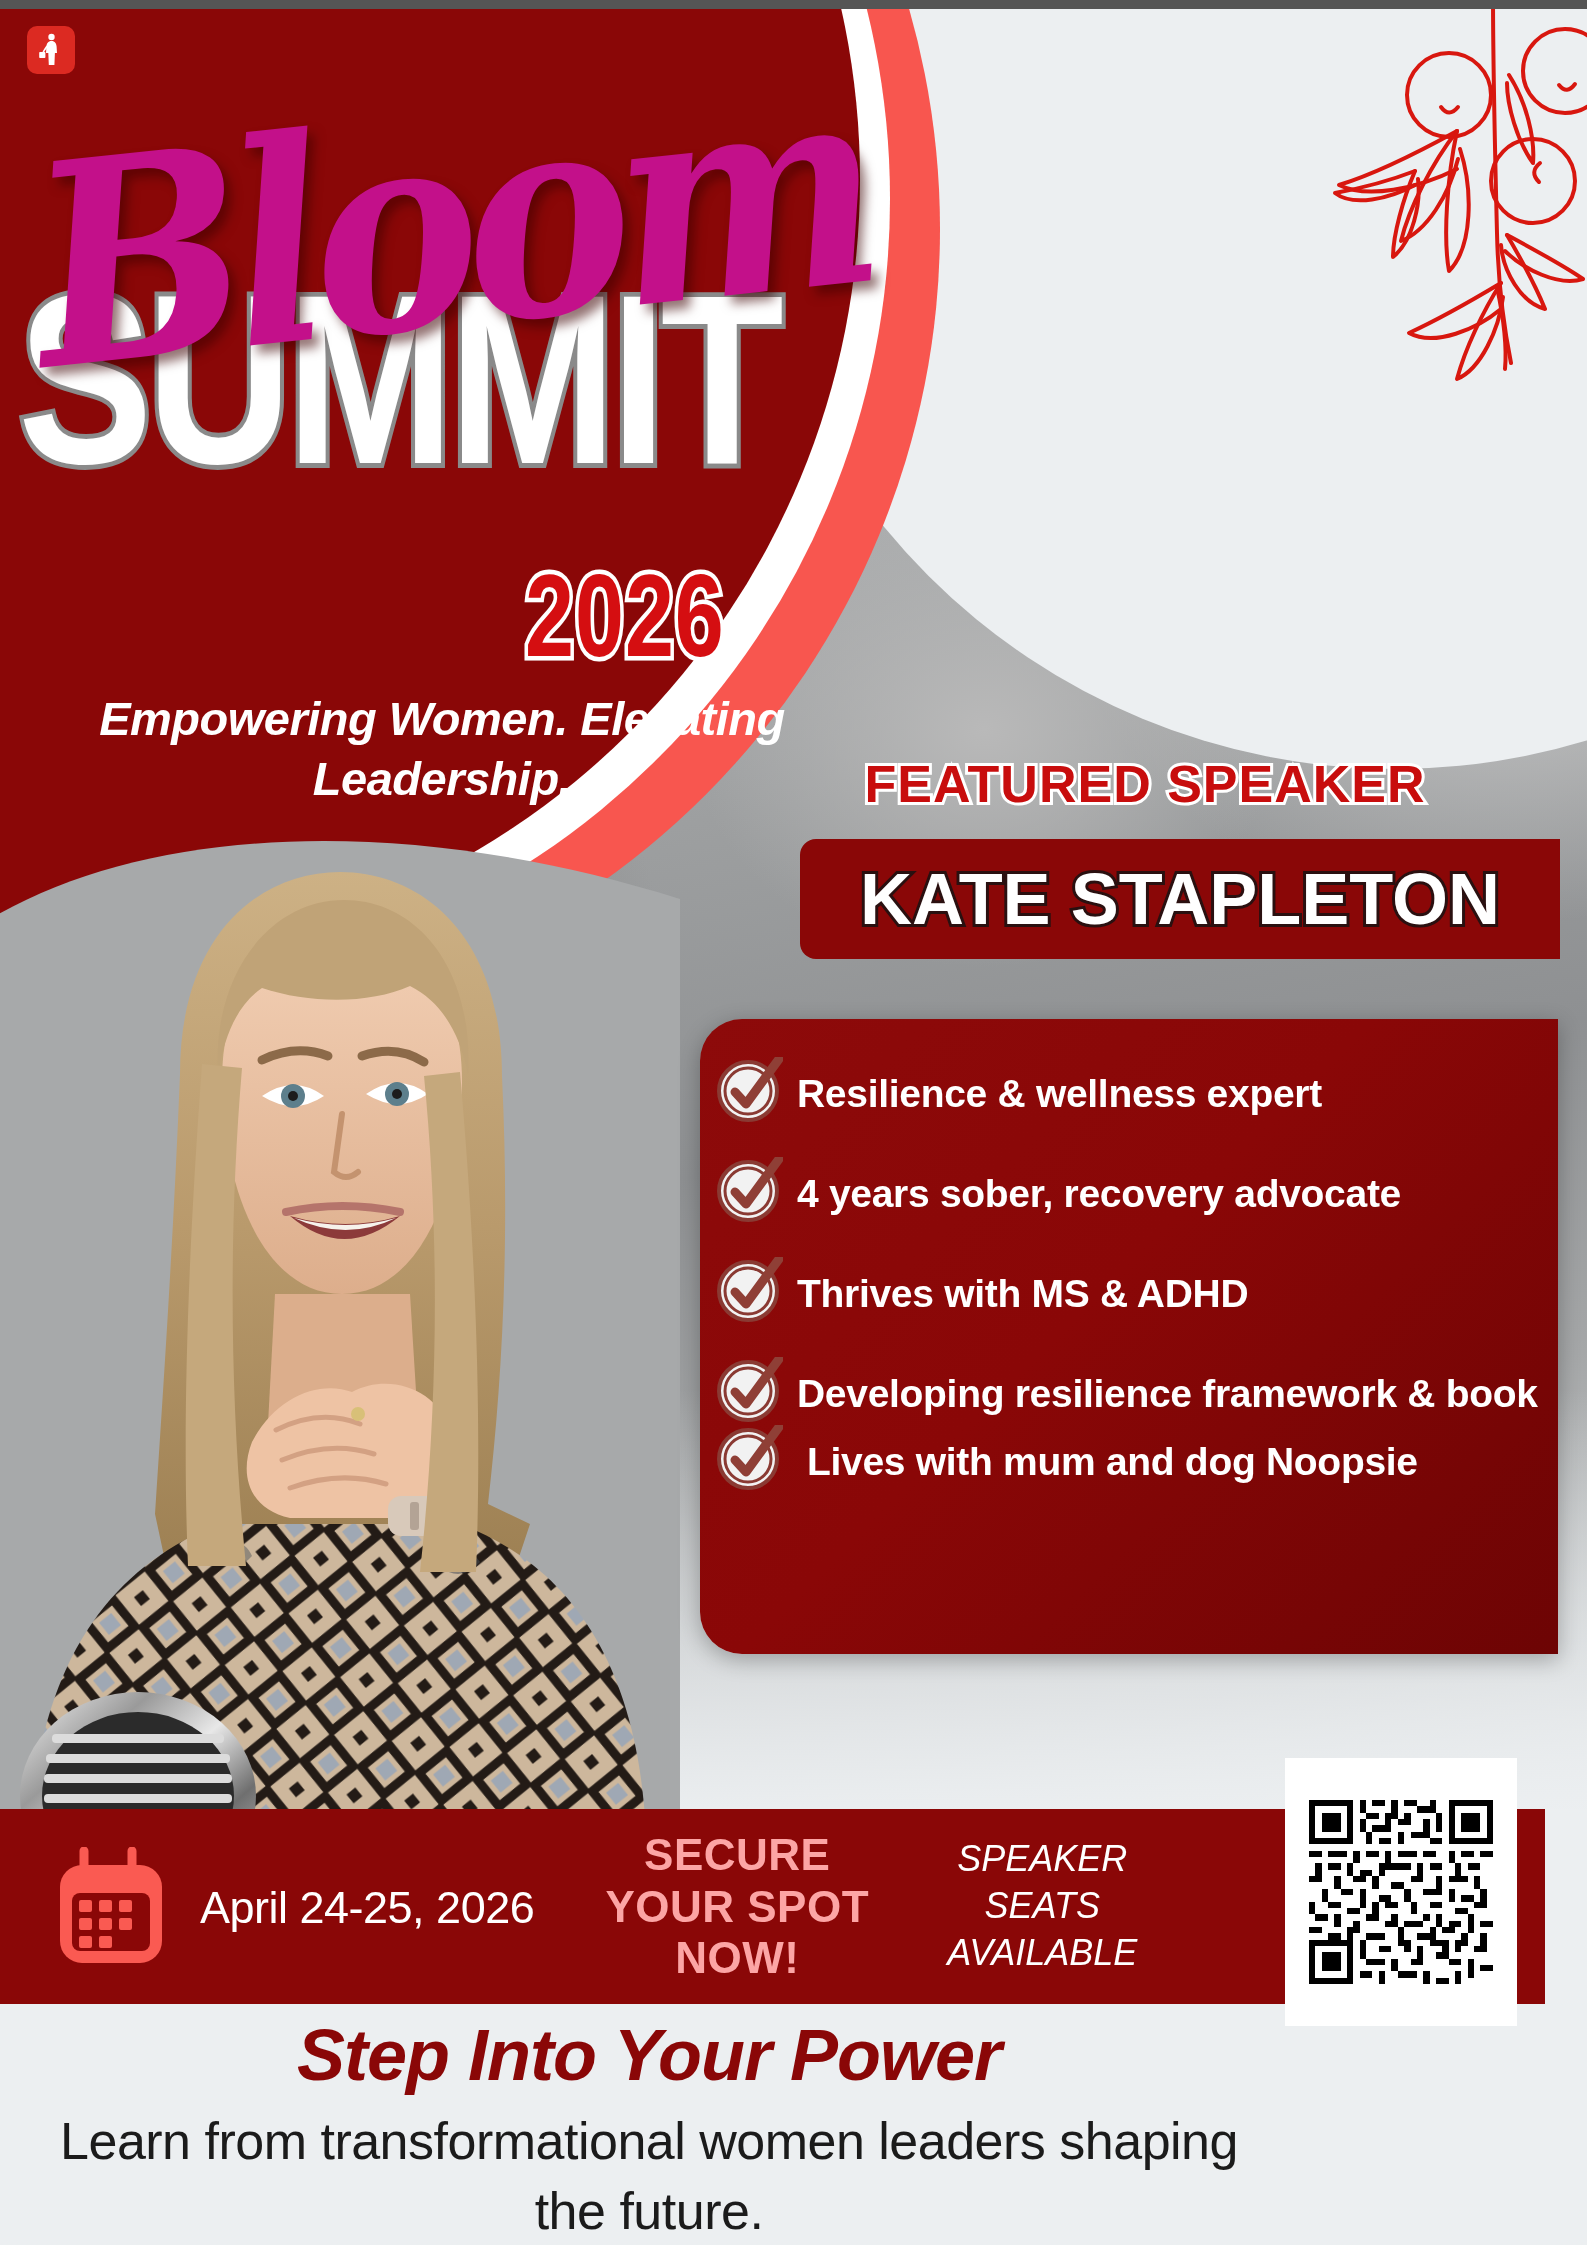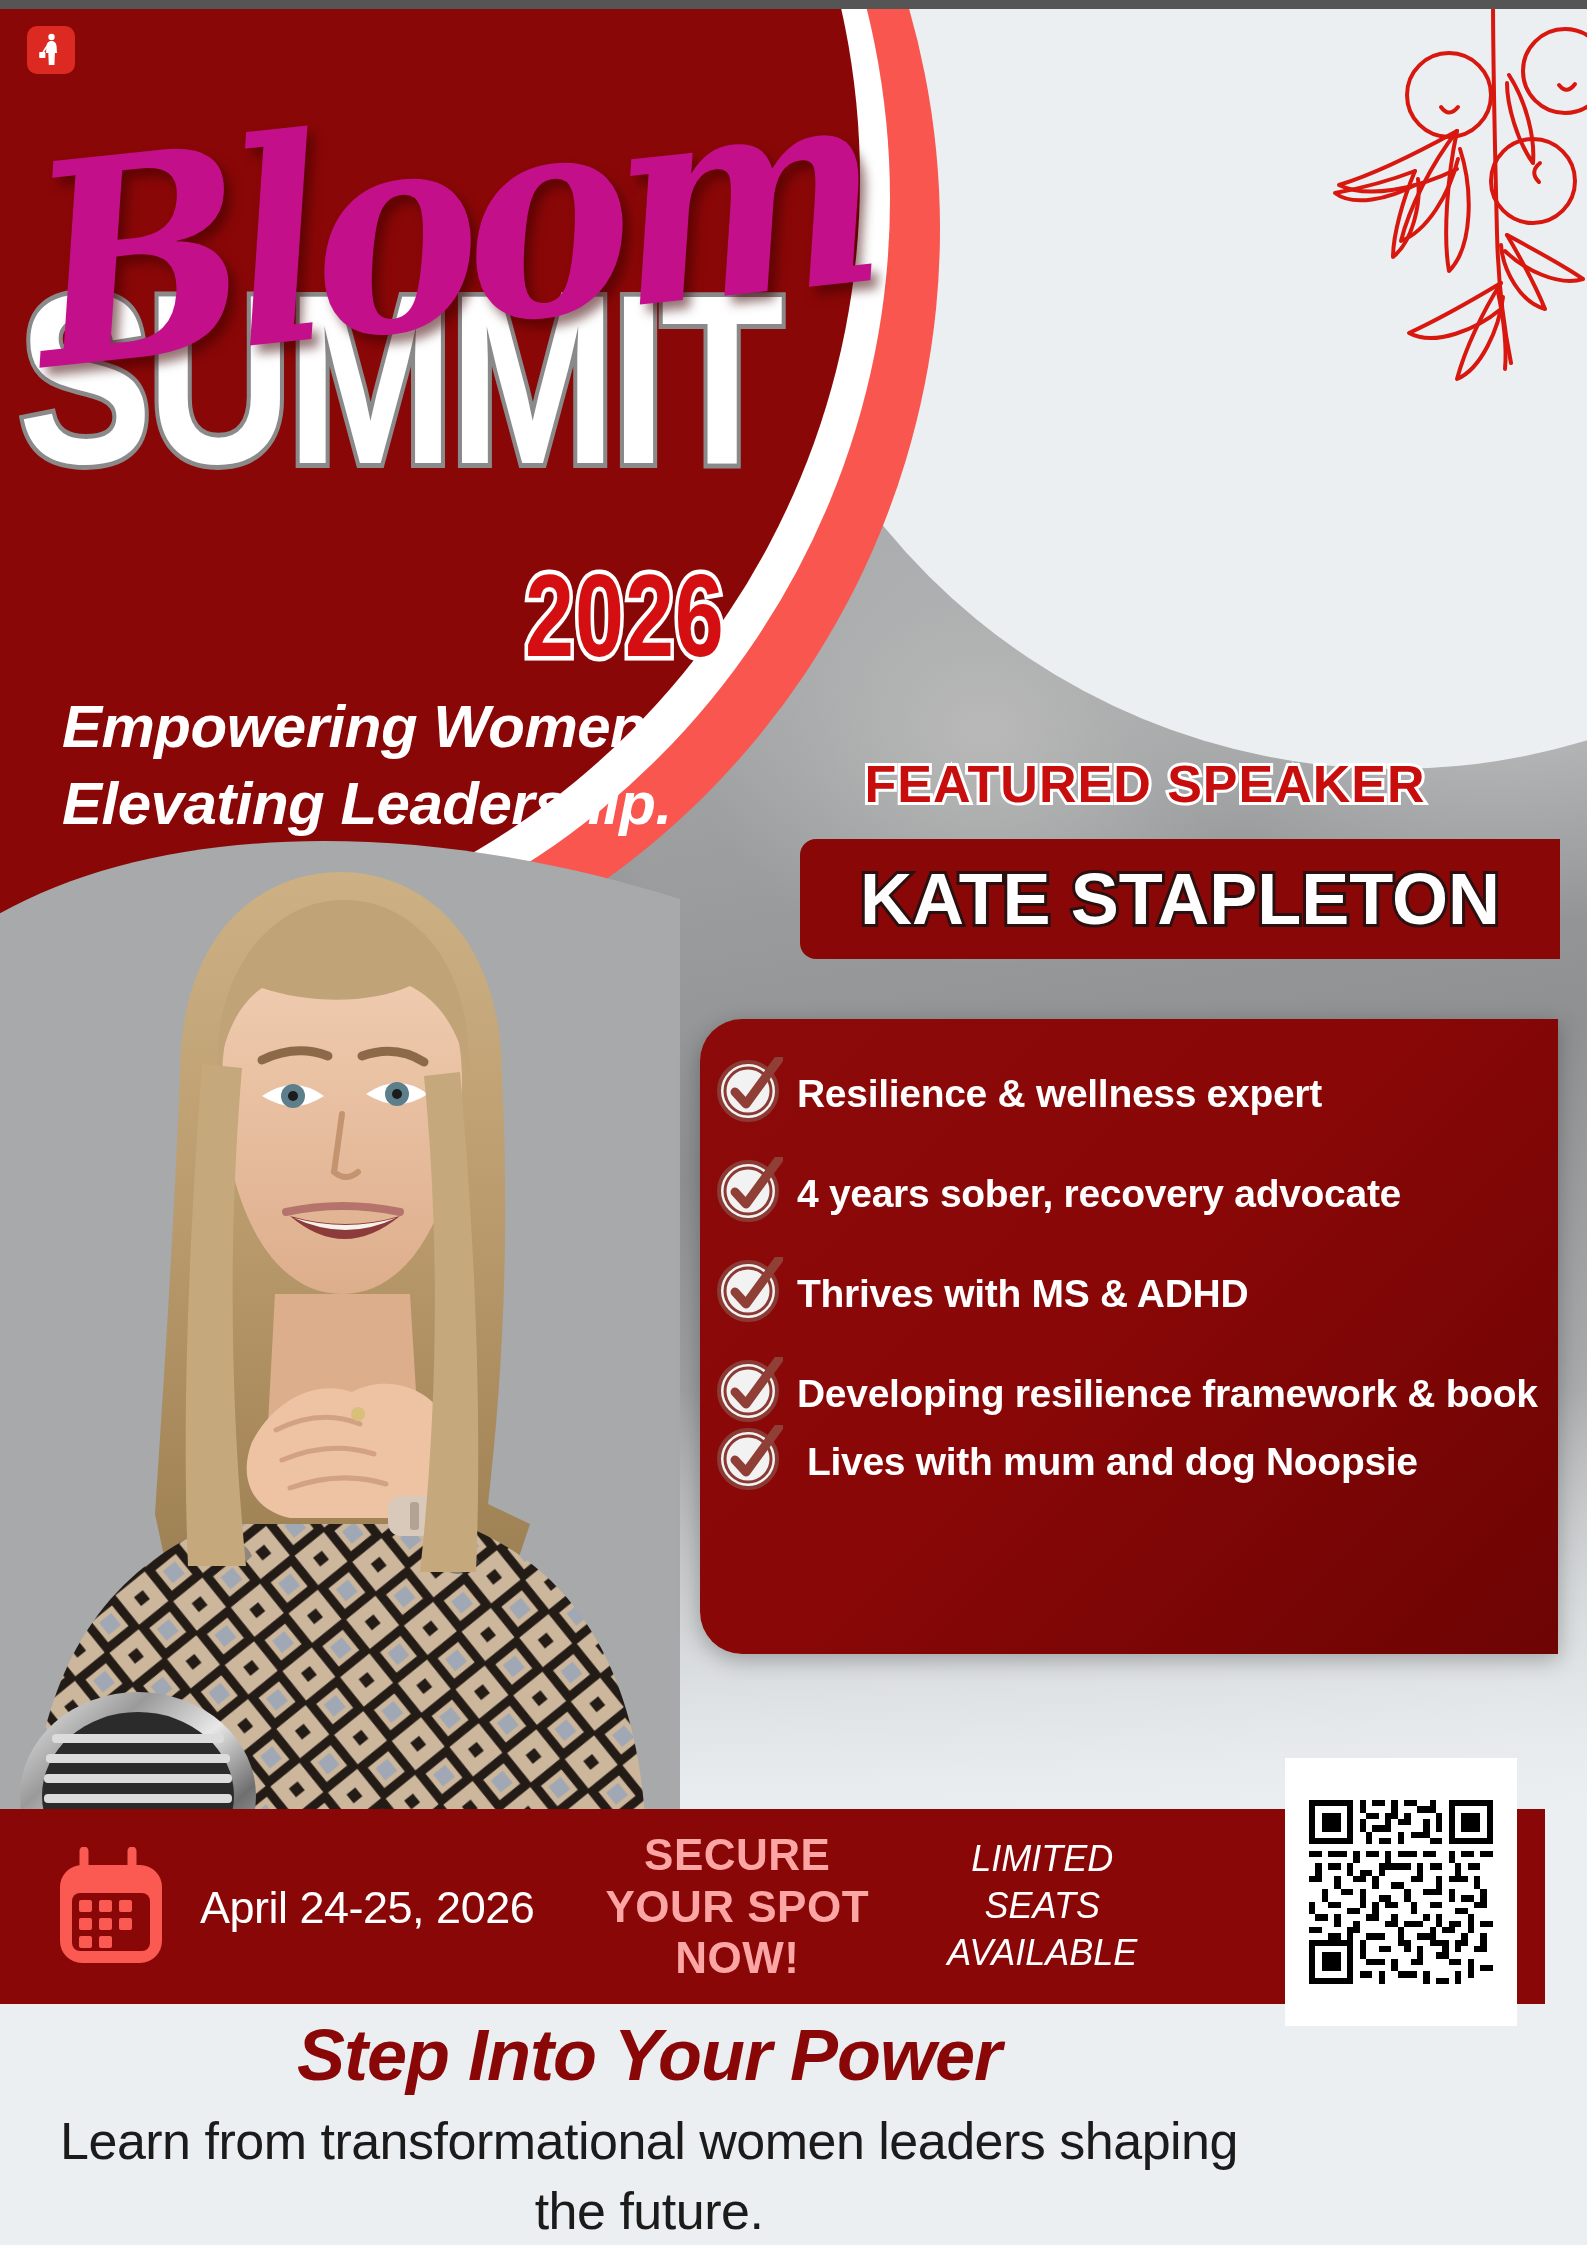--- a/index.html
+++ b/index.html
@@ -115,22 +115,22 @@
     font-size:88px; font-weight:bold; letter-spacing:1px;
     color:#d50e11;
     -webkit-text-stroke:7px #ffffff;
     paint-order:stroke fill;
     transform:scaleY(1.32);
     transform-origin:left top;
   }
 
   .tagline{
     position:absolute; left:62px; top:680px; width:760px;
-    font-size:60px; font-weight:bold; font-style:italic;
-    color:#ffffff; line-height:1.28; letter-spacing:-.5px;
+    font-size:47px; font-weight:bold; font-style:italic;
+    color:#ffffff; line-height:1.28; letter-spacing:-.5px;text-align:center;
   }
 
   
   .portrait{
     position:absolute; left:-10px; top:815px;
     width:690px; height:1010px;
     overflow:hidden;
   }
   .portrait svg{ display:block; }
 
@@ -460,21 +460,21 @@
       <div class="dates-value">April 24-25, 2026</div>
     </div>
 
     <div class="secure">
       <div>SECURE</div>
       <div>YOUR SPOT</div>
       <div>NOW!</div>
     </div>
 
     <div class="limited">
-      <div>LIMITED</div>
+      <div>SPEAKER</div>
       <div>SEATS</div>
       <div>AVAILABLE</div>
     </div>
   </div>
 
   <div class="qr-card">
     <svg width="184" height="184" viewBox="0 0 29 29" shape-rendering="crispEdges">
       <rect width="29" height="29" fill="#fff"></rect>
       <g fill="#000">
         <path d="M0 0h7v7H0z M1 1v5h5V1z M2 2h3v3H2z"></path>

